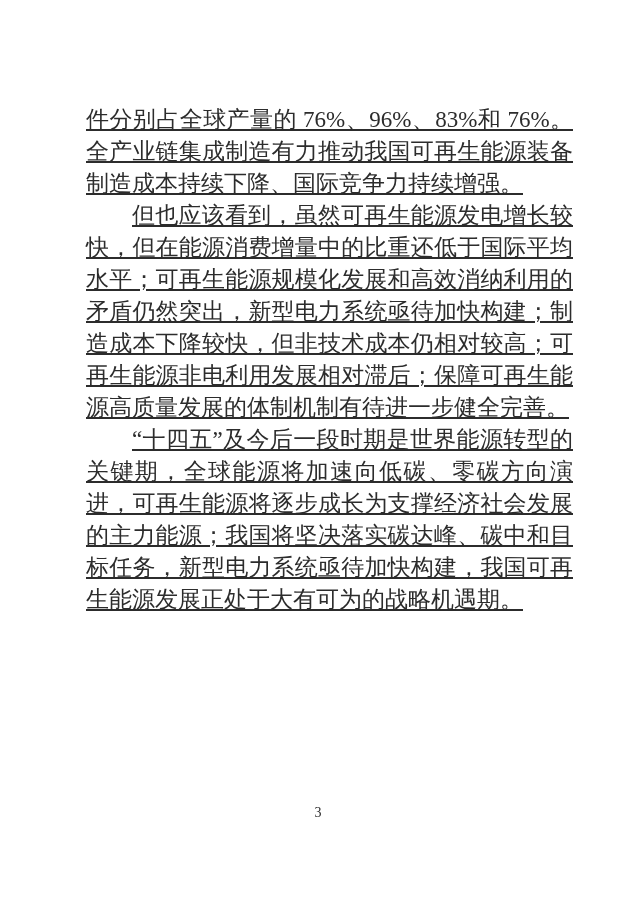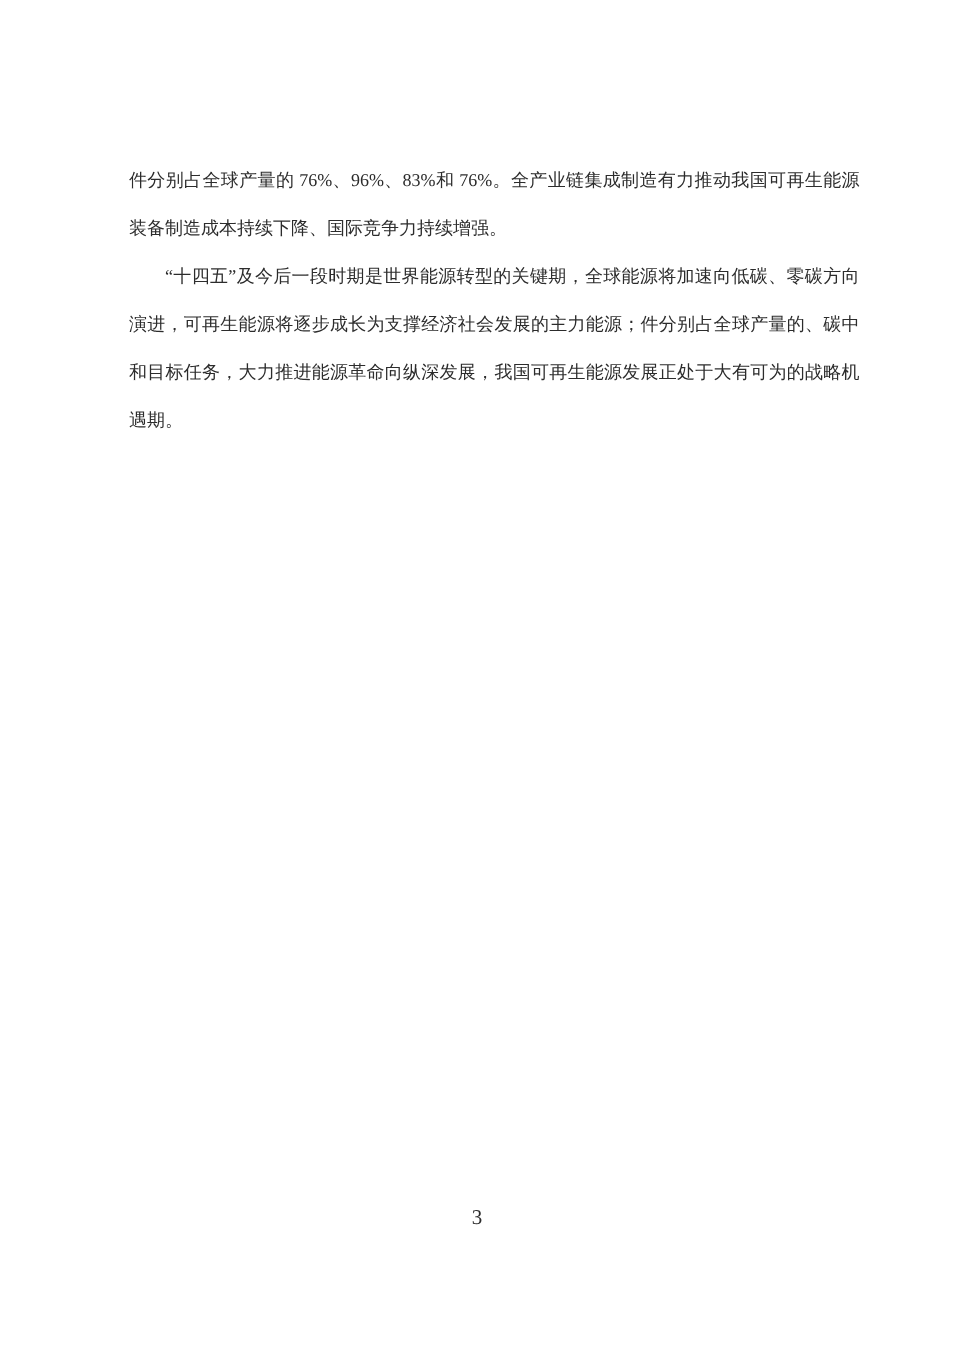--- a/index.html
+++ b/index.html
@@ -14,24 +14,25 @@
     background: #ffffff;
     overflow: hidden;
     font-family: "Liberation Serif", serif;
   }
   .text-block {
     position: absolute;
     left: 86px;
     top: 104px;
     width: 487px;
     color: #2c2c2c;
-    font-size: 12px;
+    font-size: 23px;
     line-height: 32px;
     text-align: justify;
     text-justify: inter-ideograph;
+    text-decoration: underline;
   }
   p.para {
     margin: 0;
     padding: 0;
   }
   p.para.indent {
     text-indent: 2em;
   }
   .seg-bold {
     font-weight: bold;
@@ -52,16 +53,17 @@
     color: #2c2c2c;
     font-family: "Liberation Serif", serif;
   }
 </style>
 </head>
 <body>
 
 <div class="sheet">
   <div class="text-block" id="text-block">
       <p class="para"><span class="seg-normal">件分别占全球产量的 76%、96%、83%和 76%。全产业链集成制造有力推动我国可再生能源装备制造成本持续下降、国际竞争力持续增强。</span></p>
-      <p class="para indent"><span class="seg-normal">“十四五”及今后一段时期是世界能源转型的关键期，全球能源将加速向低碳、零碳方向演进，可再生能源将逐步成长为支撑经济社会发展的主力能源；件分别占全球产量的、碳中和目标任务，大力推进能源革命向纵深发展，我国可再生能源发展正处于大有可为的战略机遇期。</span></p>
+      <p class="para indent"><span class="seg-normal">但也应该看到，虽然可再生能源发电增长较快，但在能源消费增量中的比重还低于国际平均水平；可再生能源规模化发展和高效消纳利用的矛盾仍然突出，新型电力系统亟待加快构建；制造成本下降较快，但非技术成本仍相对较高；可再生能源非电利用发展相对滞后；保障可再生能源高质量发展的体制机制有待进一步健全完善。</span></p>
+      <p class="para indent"><span class="seg-normal">“十四五”及今后一段时期是世界能源转型的关键期，全球能源将加速向低碳、零碳方向演进，可再生能源将逐步成长为支撑经济社会发展的主力能源；我国将坚决落实碳达峰、碳中和目标任务，新型电力系统亟待加快构建，我国可再生能源发展正处于大有可为的战略机遇期。</span></p>
     </div>
   <div class="page-number">3</div>
 </div>
 
 </body></html>

